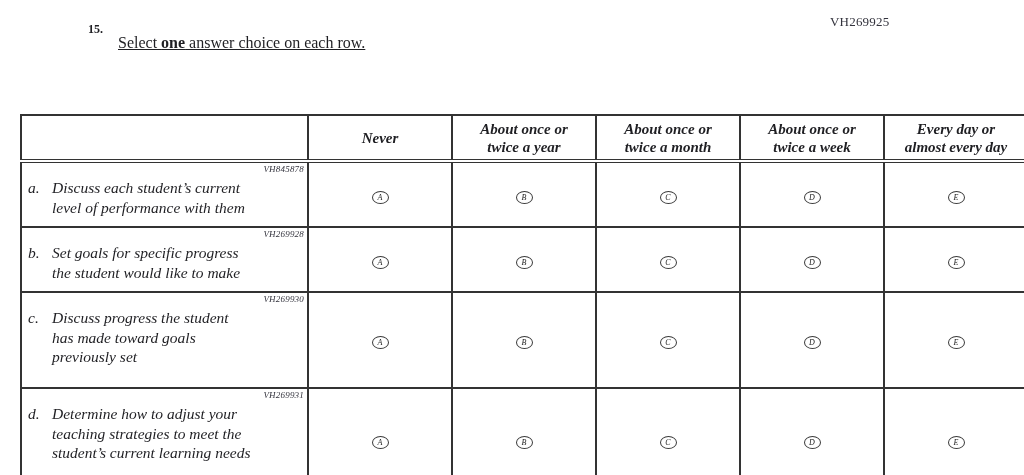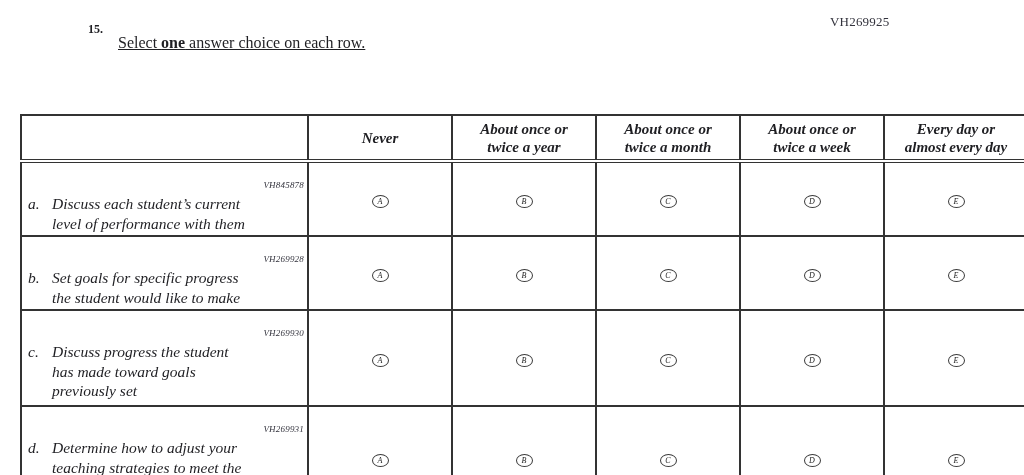--- a/index.html
+++ b/index.html
@@ -35,21 +35,21 @@
     font-size: 15px; font-weight: bold;
     text-align: center; vertical-align: middle;
     line-height: 18px; white-space: pre-line;
     padding: 2px 8px;
     border-bottom: 4px double #333;
   }
   tr.row-a { height: 66px; }
   tr.row-b { height: 65px; }
   tr.row-c { height: 96px; }
   tr.row-d { height: 104px; }
-  td.item-cell { vertical-align: top; padding: 16px 3px 2px 6px; margin-left: 10px; }
+  td.item-cell { vertical-align: top; padding: 0 3px 2px 6px; margin-left: 10px; }
   .item-code {
     text-align: right; font-size: 9px; line-height: 12px;
     letter-spacing: 0.2px; color: #33333d;
   }
   .item { display: flex; margin-top: 3px; font-size: 15.5px; line-height: 19.5px; }
   .item-letter { width: 24px; flex: none; }
   .item-text { white-space: pre-line; }
   td.bubble-cell { text-align: center; vertical-align: middle; }
   .bubble {
     display: inline-block;

